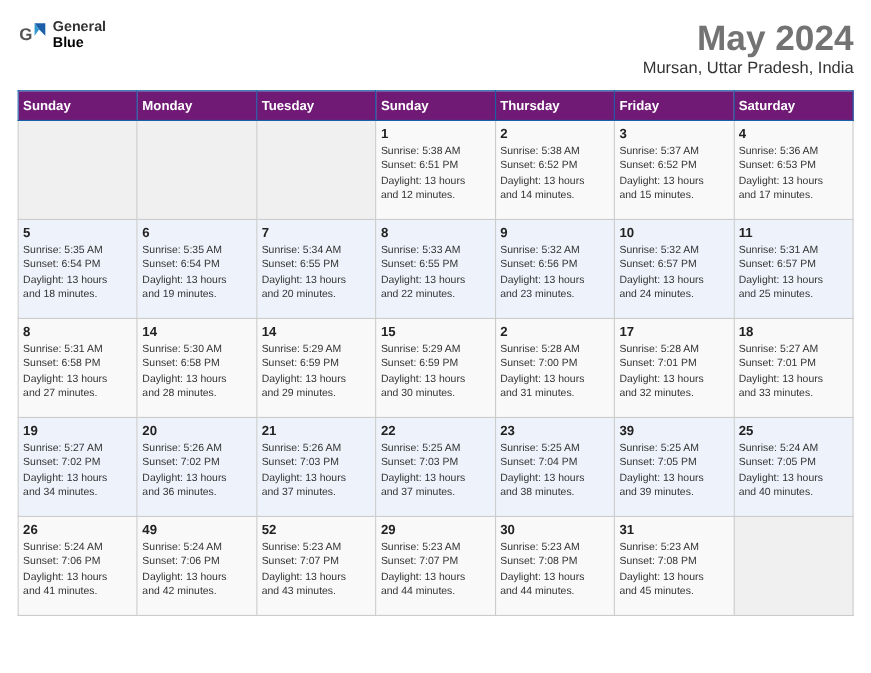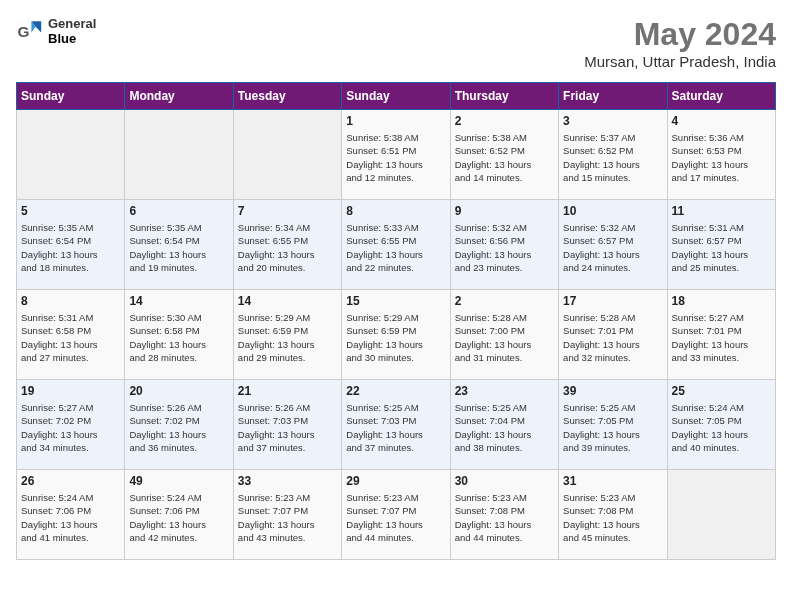--- a/index.html
+++ b/index.html
@@ -243,21 +243,21 @@
       <tr>
         <td>
           <div class="day-number">26</div>
           <div class="day-info">Sunrise: 5:24 AM<br>Sunset: 7:06 PM<br>Daylight: 13 hours<br>and 41 minutes.</div>
         </td>
         <td>
           <div class="day-number">49</div>
           <div class="day-info">Sunrise: 5:24 AM<br>Sunset: 7:06 PM<br>Daylight: 13 hours<br>and 42 minutes.</div>
         </td>
         <td>
-          <div class="day-number">33</div>
+          <div class="day-number">52</div>
           <div class="day-info">Sunrise: 5:23 AM<br>Sunset: 7:07 PM<br>Daylight: 13 hours<br>and 43 minutes.</div>
         </td>
         <td>
           <div class="day-number">29</div>
           <div class="day-info">Sunrise: 5:23 AM<br>Sunset: 7:07 PM<br>Daylight: 13 hours<br>and 44 minutes.</div>
         </td>
         <td>
           <div class="day-number">30</div>
           <div class="day-info">Sunrise: 5:23 AM<br>Sunset: 7:08 PM<br>Daylight: 13 hours<br>and 44 minutes.</div>
         </td>

